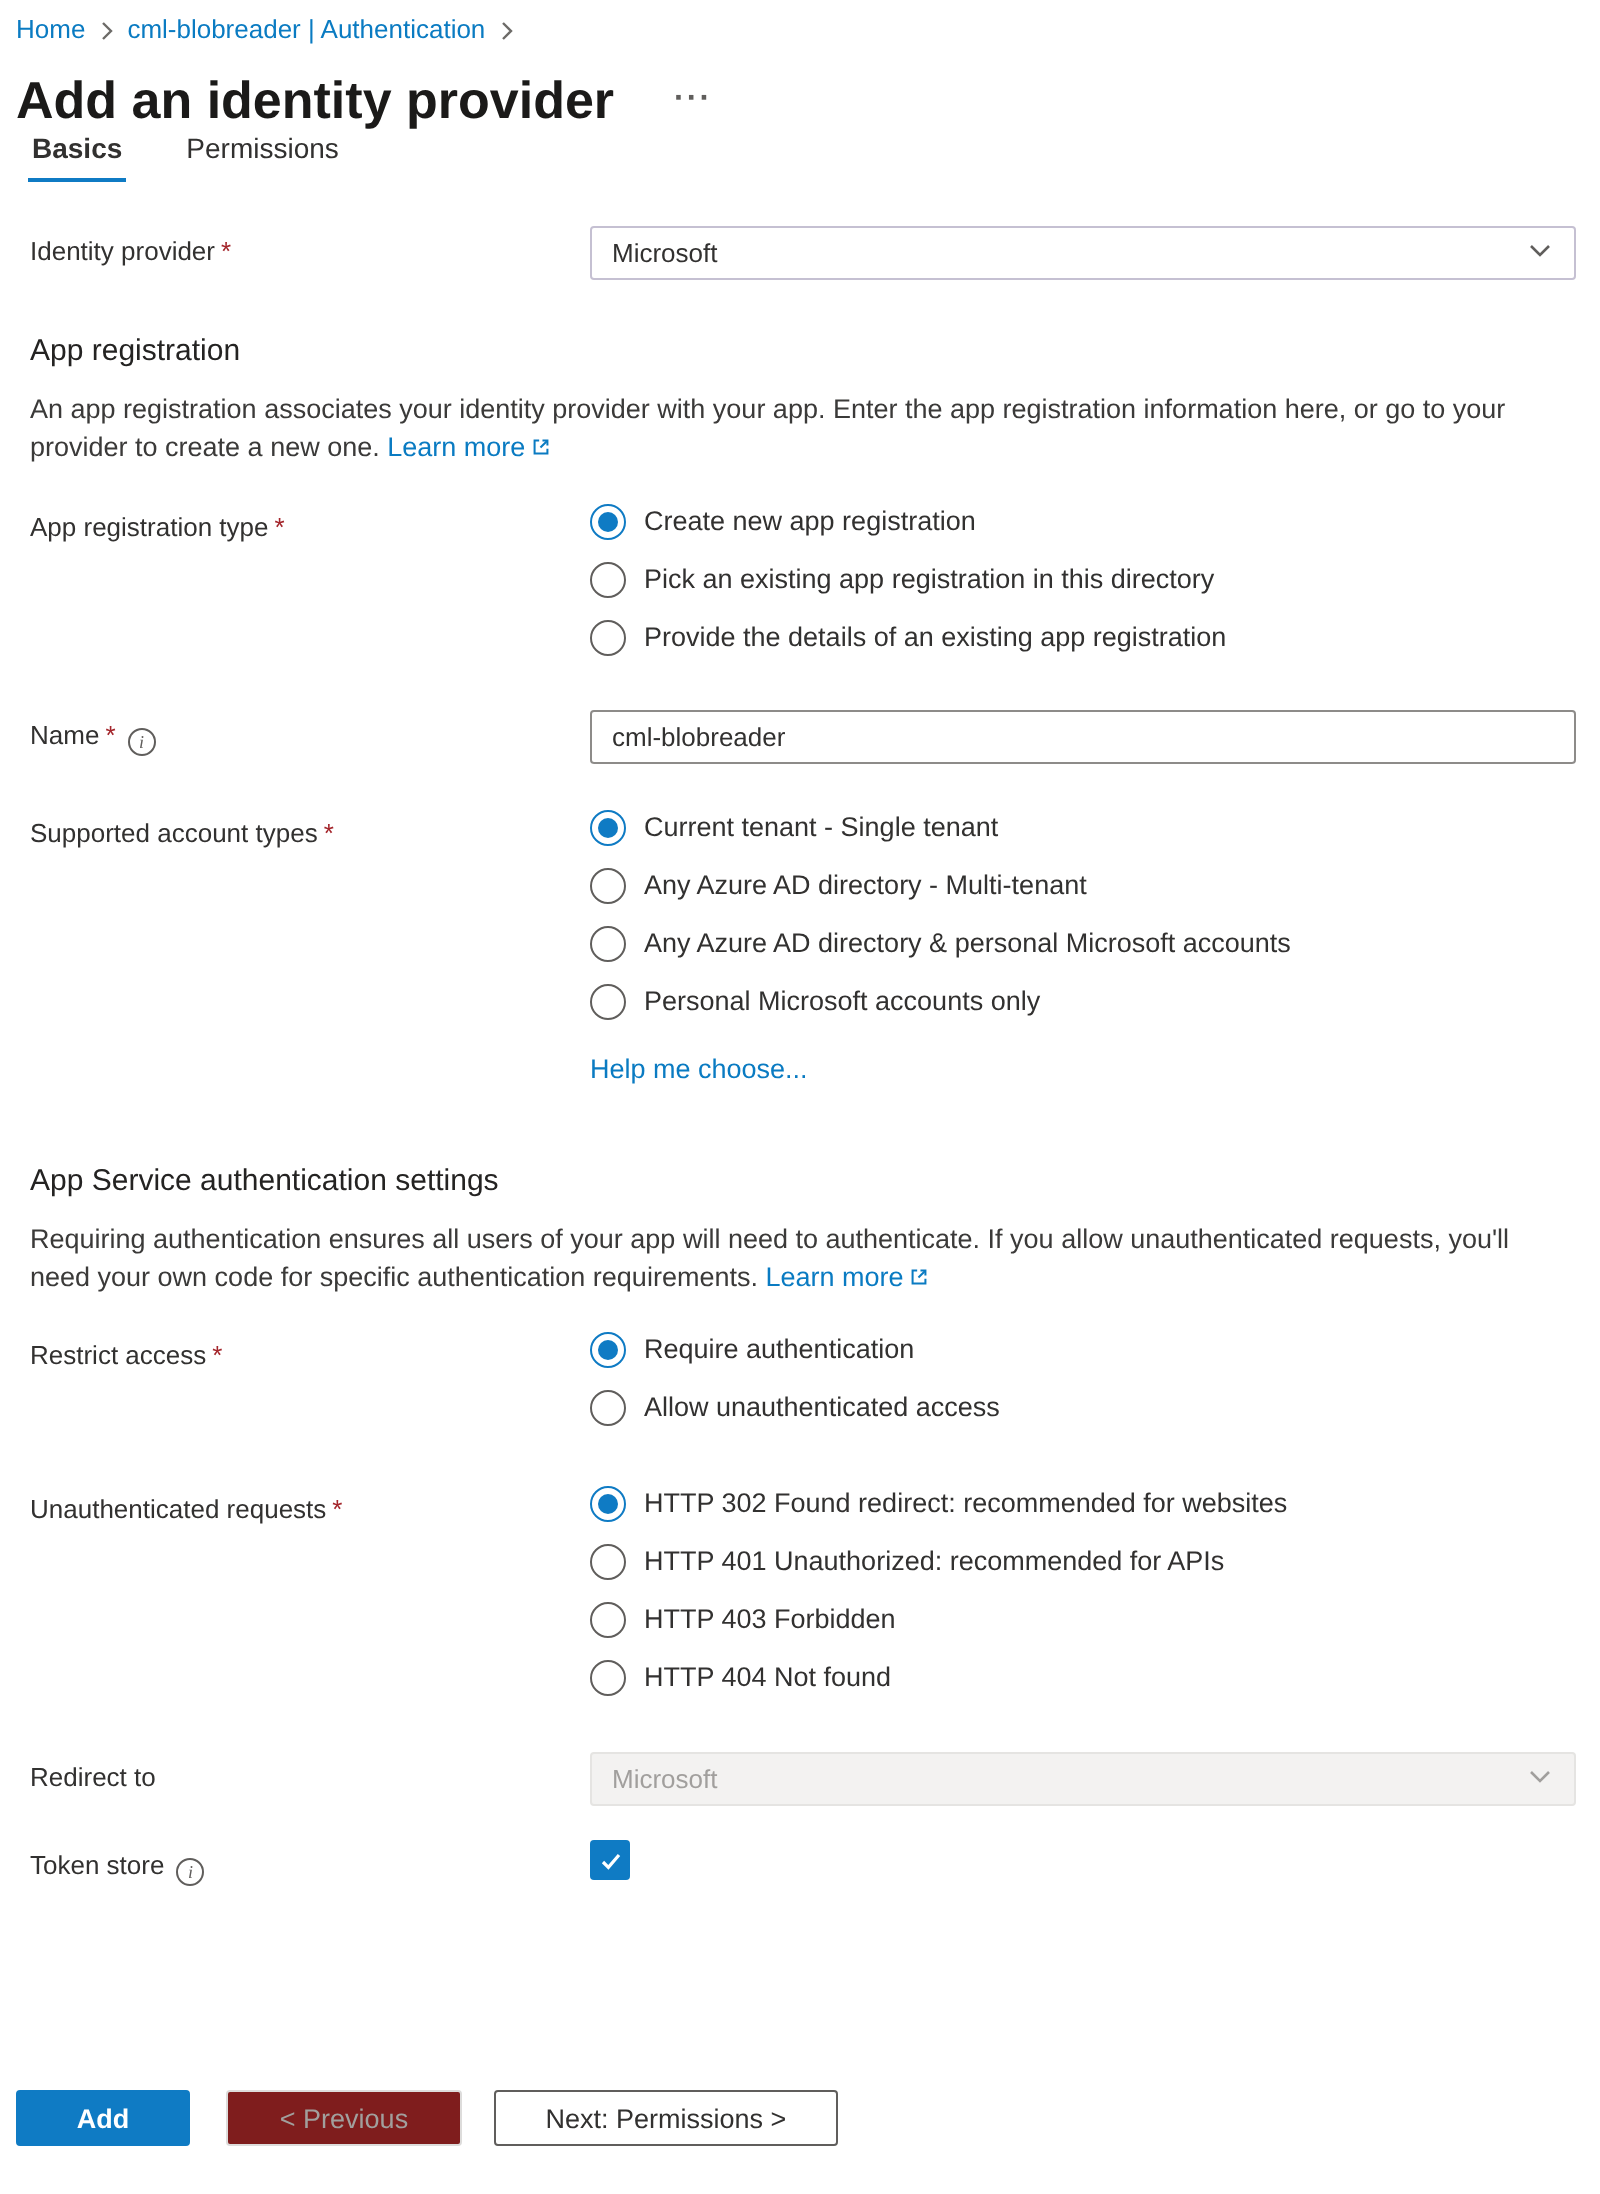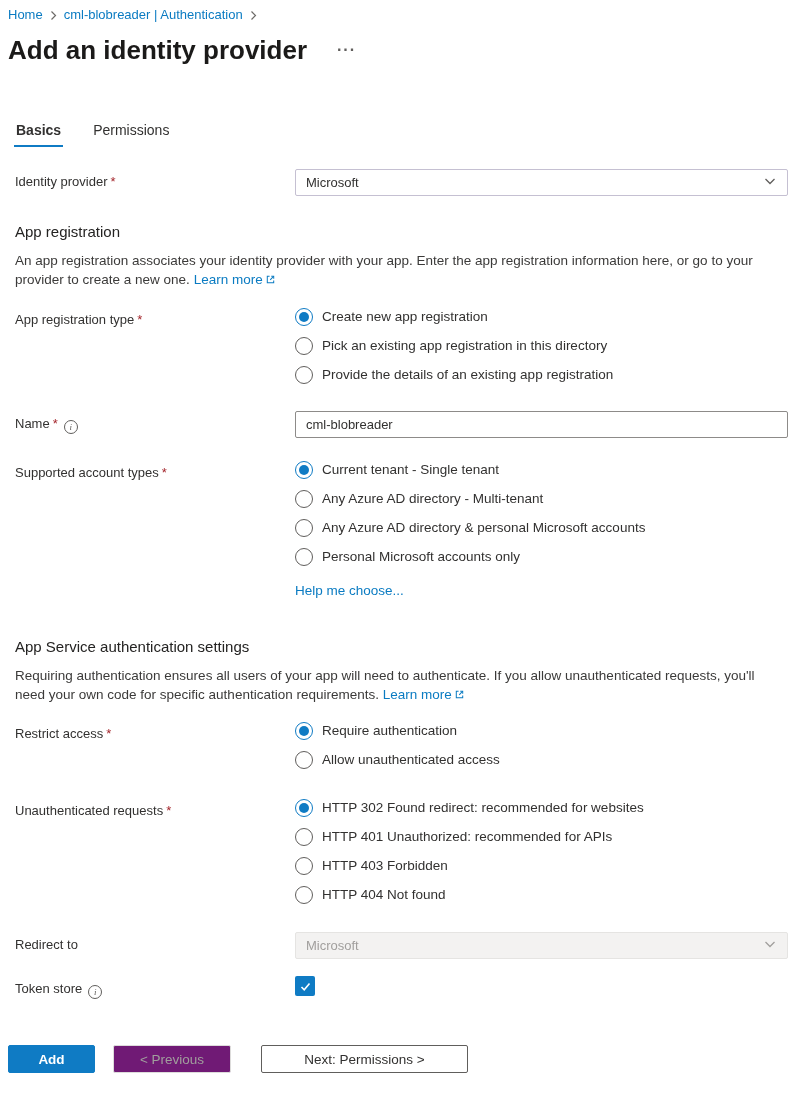--- a/index.html
+++ b/index.html
@@ -15,21 +15,21 @@
   .breadcrumb { padding-top:7px; margin-left:-7px; display:flex; align-items:center; gap:6px; font-size:13px; }
   .breadcrumb a { color:#0a7bc2; text-decoration:none; cursor:pointer;text-align:right; }
   .crumb-sep { display:inline-flex; margin-top:1px; }
 
   
   .title-row { display:flex; align-items:center; margin-left:-7px; margin-top:12px; }
   h1 { font-size:26px; line-height:32px; font-weight:700; color:#1b1a19; letter-spacing:0; }
   .more-btn { color:#605e5c; font-size:16px; font-weight:700; margin-left:30px; letter-spacing:1px; cursor:pointer; line-height:10px; }
 
   
-  .tabs { display:flex; gap:28px; margin-top:56px; margin-left:-1px; border-bottom:1px solid transparent; }
+  .tabs { display:flex; gap:28px; margin-left:-1px; border-bottom:1px solid transparent; }
   .tab { font-size:14px; padding:0 2px 9px 2px; cursor:pointer; color:#323130; position:relative; }
   .tab.active { font-weight:700; }
   .tab.active::after { content:""; position:absolute; left:0; right:0; bottom:0; height:2px; background:#0f7bc4; }
 
   
   .row { display:flex; align-items:flex-start; }
   .label-col { width:280px; flex-shrink:0; padding-top:5px; font-size:13px; color:#323130; }
   .control-col { flex:1; min-width:0; }
   .req { color:#a4262c; margin-left:3px; }
 
@@ -69,22 +69,22 @@
   
   .checkbox { width:20px; height:20px; background:#0f7bc4; border-radius:2px;
     display:flex; align-items:center; justify-content:center; cursor:pointer; }
   .checkbox svg { display:block; }
 
   
   .footer { position:absolute; left:8px; bottom:24px; display:flex; align-items:center; }
   .btn { height:28px; font-size:13.5px; border-radius:2px; display:inline-flex;
     align-items:center; justify-content:center; cursor:pointer; font-family:inherit; }
   .btn-primary { background:#0f7bc4; color:#fff; font-weight:700; width:87px; border:1px solid #0f7bc4; }
-  .btn-disabled { background:#701a75; color:#a19f9d; border:1px solid #dddcdb; width:118px; margin-left:18px; cursor:default; }
-  .btn-secondary { background:#fff; color:#323130; border:1px solid #605e5c; width:207px; margin-left:30px; }
+  .btn-disabled { background:#7f1d1d; color:#a19f9d; border:1px solid #dddcdb; width:118px; margin-left:18px; cursor:default; }
+  .btn-secondary { background:#fff; color:#323130; border:1px solid #605e5c; width:172px; margin-left:16px; }
 
   
   .mt-identity { margin-top:21px; }
   .mt-apptype { margin-top:17px; }
   .mt-name { margin-top:17px; }
   .mt-supported { margin-top:22px; }
   .mt-restrict { margin-top:16px; }
   .mt-unauth { margin-top:19px; }
   .mt-redirect { margin-top:18px; }
   .mt-token { margin-top:17px; }

